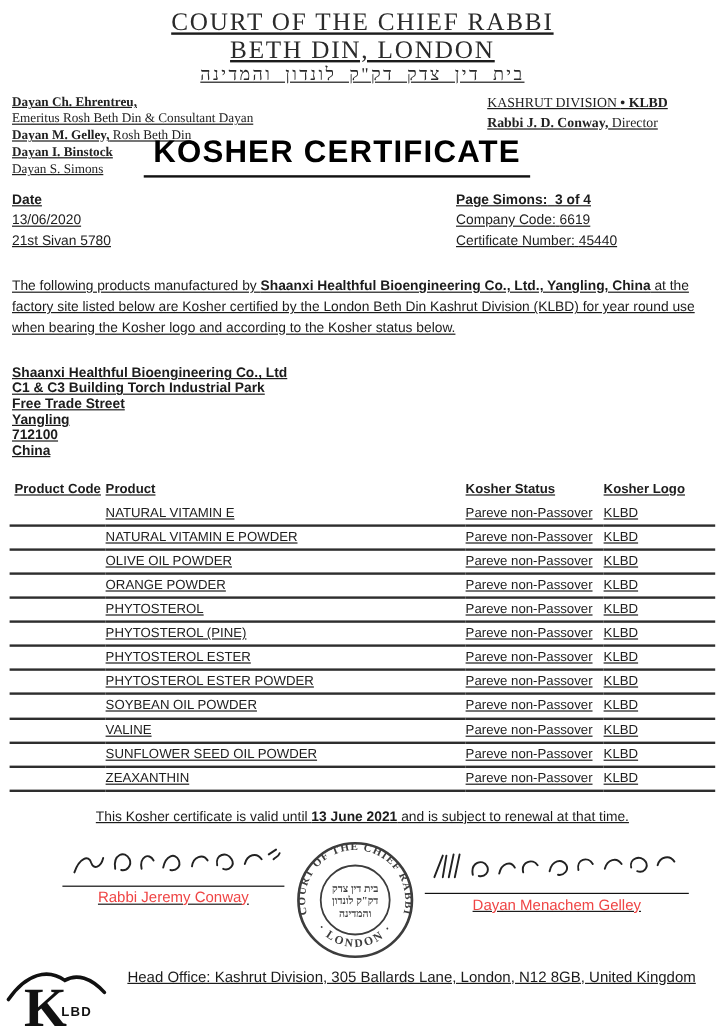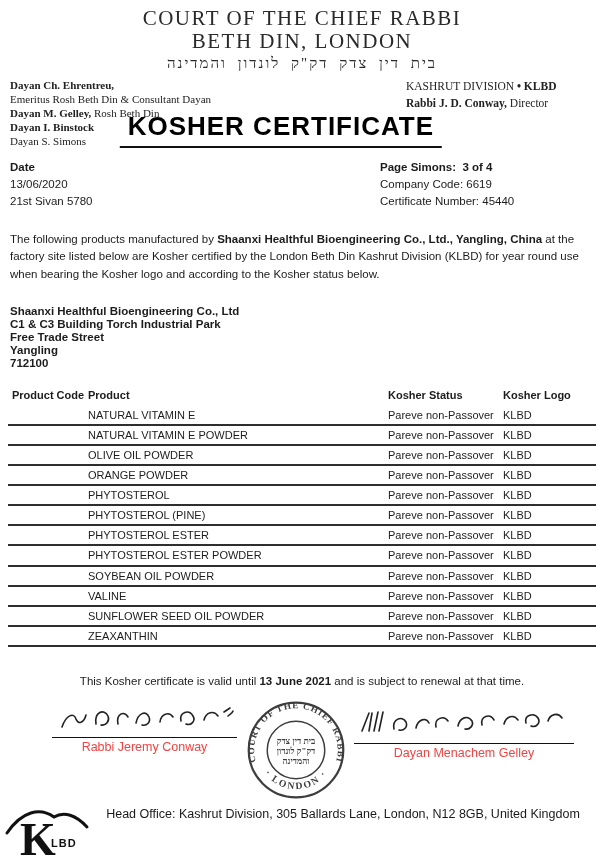--- a/index.html
+++ b/index.html
@@ -1,19 +1,20 @@
 <!DOCTYPE html>
 <html><head>
 <meta charset="utf-8">
 <style>
   html,body{margin:0;padding:0;background:#ffffff;}
   .page{
     width:604px;height:857px;overflow:hidden;position:relative;
     background:#ffffff;color:#1c1c1c;
     font-family:"Liberation Sans",sans-serif;
+    text-decoration:underline;
   }
   
   .masthead{padding-top:7px;text-align:center;}
   .mast-line{font-family:"Liberation Serif",serif;font-size:21px;line-height:1.1;
     letter-spacing:1.5px;color:#2a2a2a;}
   .mast-hebrew{font-family:"Liberation Serif",serif;font-size:15px;line-height:1.25;
     letter-spacing:2px;word-spacing:5px;color:#2a2a2a;margin-top:1px;}
   .top-row{display:flex;justify-content:space-between;padding:5px 10px 0 10px;
     position:relative;height:74px;}
   .dayanim{font-family:"Liberation Serif",serif;font-size:11px;line-height:1.28;color:#222;}
@@ -37,21 +38,21 @@
   
   .table-wrap{padding:17px 8px 0 8px;}
   table.products{width:100%;border-collapse:collapse;font-size:11px;color:#1c1c1c;}
   table.products th{text-align:left;font-weight:bold;padding:2px 0 5px 0;}
   table.products td{padding:3px 0 3px 0;line-height:1.1;margin-top:48px;}
   table.products tbody tr{border-bottom:2px solid #2e2e2e;}
   .col-code{width:76px;padding-left:4px !important;}
   .col-product{width:300px;}
   .col-status{width:115px;}
   
-  .validity{text-align:center;font-size:11.5px;margin-top:28px;}
+  .validity{text-align:center;font-size:11.5px;margin-top:15px;}
   .validity .b{font-weight:bold;}
   
   .sig-row{display:flex;justify-content:space-between;align-items:flex-start;
     padding:10px 30px 0 52px;}
   .sig-block{text-align:center;}
   .sig-block .sig-line{border-top:1.5px solid #111;margin-top:-4px;}
   .sig-label{font-size:12.5px;padding-top:2px;color:#ef4444;}
   .sig-left{width:185px;}
   .sig-right{width:220px;margin-top:6px;}
   .seal-wrap{width:102px;height:102px;margin-top:2px;}
@@ -100,20 +101,21 @@
   </div>
 
   <p class="intro"><span>The following products manufactured by </span><span class="b">Shaanxi Healthful Bioengineering Co., Ltd., Yangling, China</span><span> at the factory site listed below are Kosher certified by the London Beth Din Kashrut Division (KLBD) for year round use when bearing the Kosher logo and according to the Kosher status below.</span></p>
 
   <div class="address" id="address">
       <div>Shaanxi Healthful Bioengineering Co., Ltd</div>
       <div>C1 &amp; C3 Building Torch Industrial Park</div>
       <div>Free Trade Street</div>
       <div>Yangling</div>
       <div>712100</div>
+      <div>China</div>
     </div>
 
   <div class="table-wrap">
     <table class="products">
       <thead>
         <tr>
           <th class="col-code">Product Code</th>
           <th class="col-product">Product</th>
           <th class="col-status">Kosher Status</th>
           <th class="col-logo">Kosher Logo</th>

